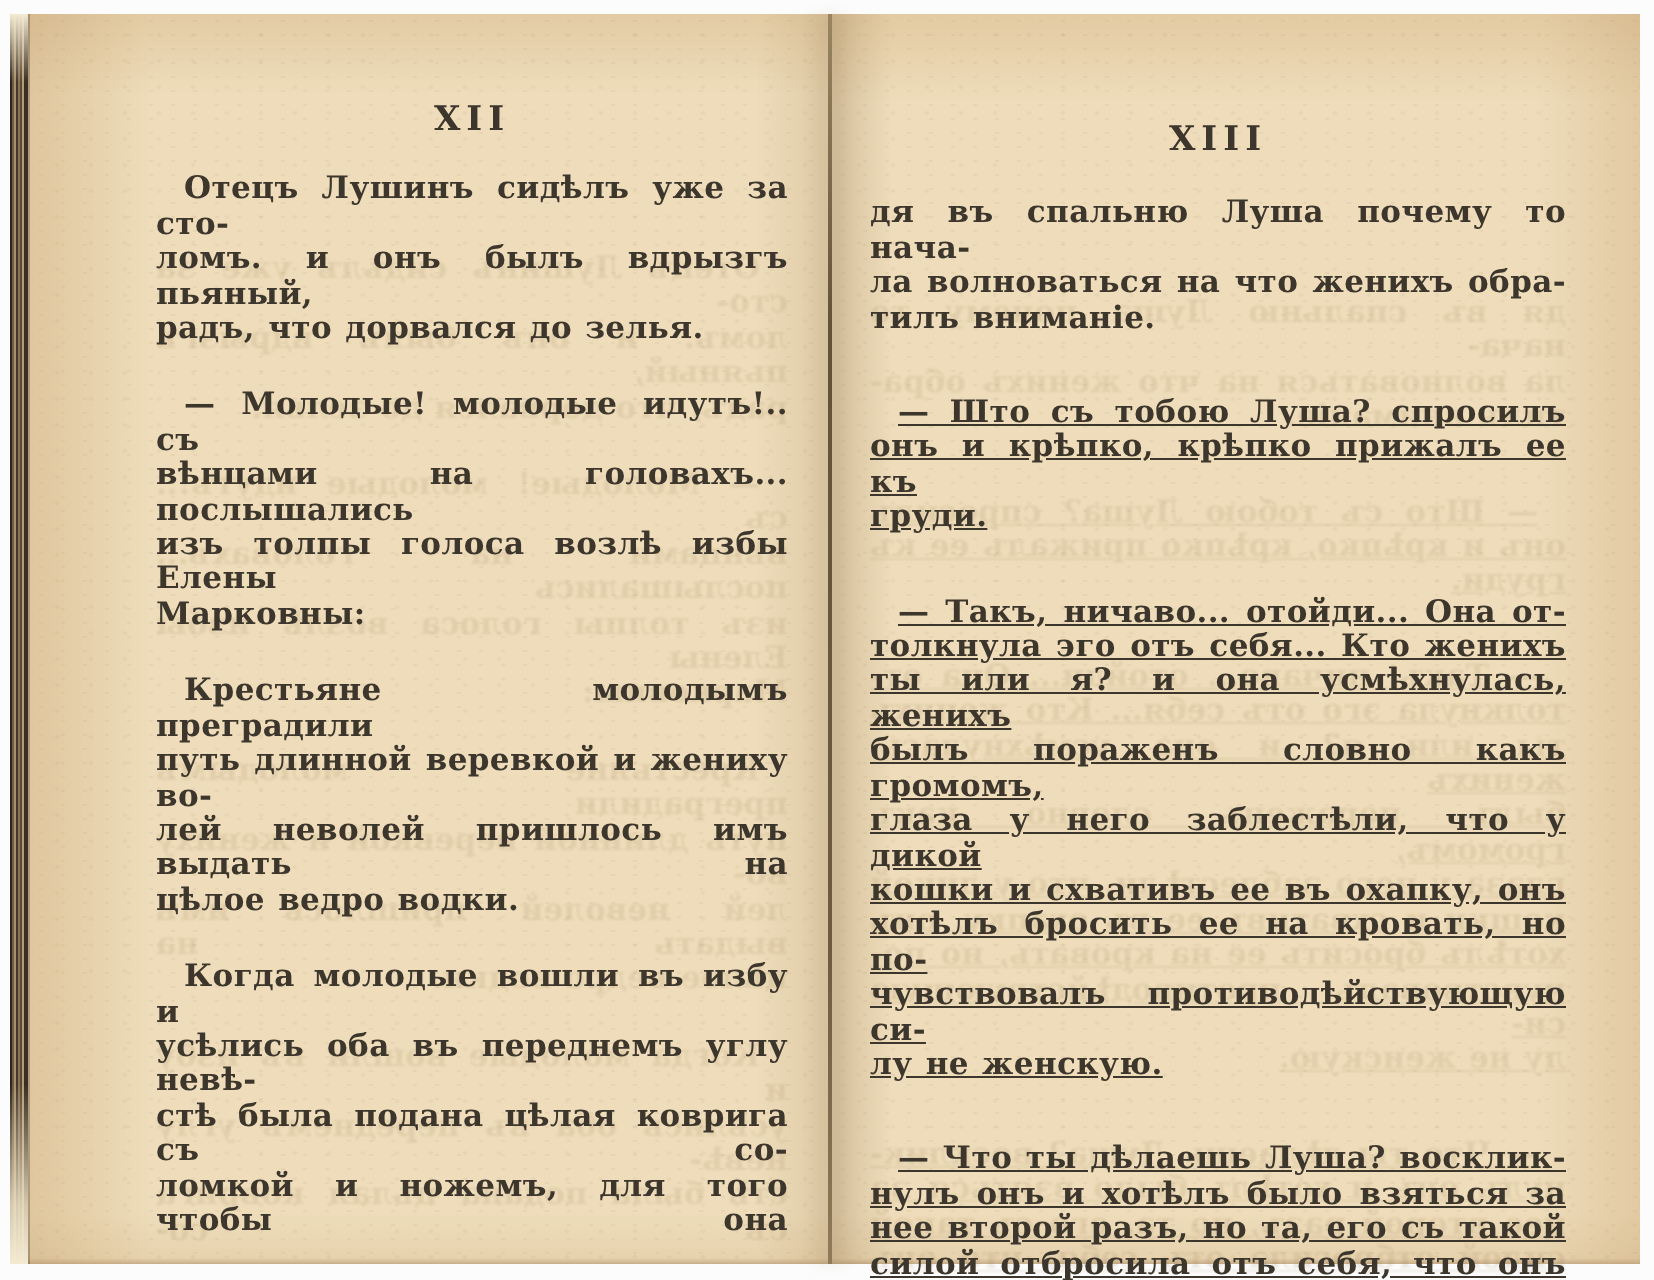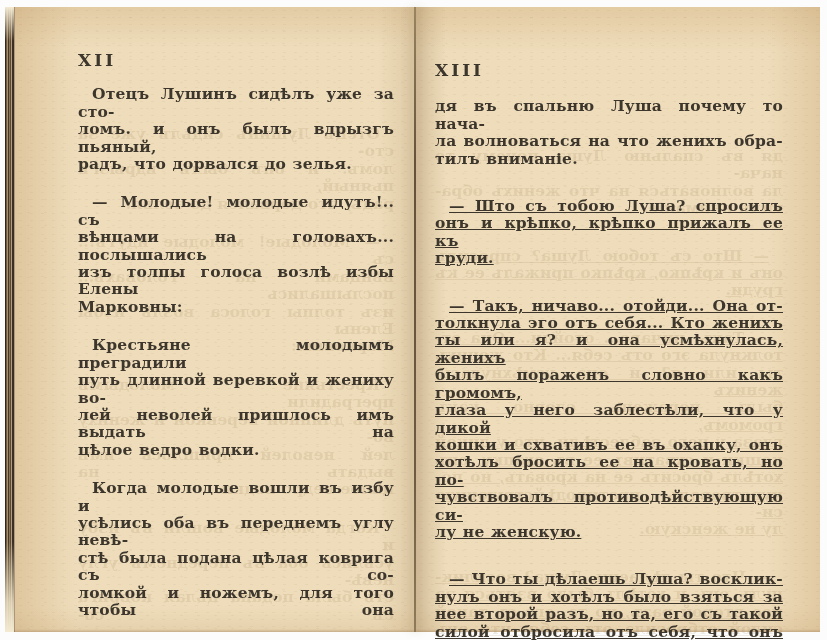--- a/index.html
+++ b/index.html
@@ -78,20 +78,21 @@
     color: #3c362c;
     font-weight: bold;
     font-size: 15.5px;
     line-height: 17.4px;
     word-spacing: 1px;
     letter-spacing: 0.2px;
   }
   .page.left .column  { left: 63px; top: 45px; width: 316px; }
   .page.right .column { left: 19px; top: 55px; width: 348px; }
   .chapter {
+    text-align: center;
     font-size: 17px;
     letter-spacing: 3px;
     margin-bottom: 16px;
   }
   .page.right .chapter { margin-bottom: 18px; }
   .page.left  .para + .para { margin-top: 21px; }
   .page.right .para + .para { margin-top: 30px; text-decoration: underline; }
   .line {
     text-align: justify;
     text-align-last: justify;

